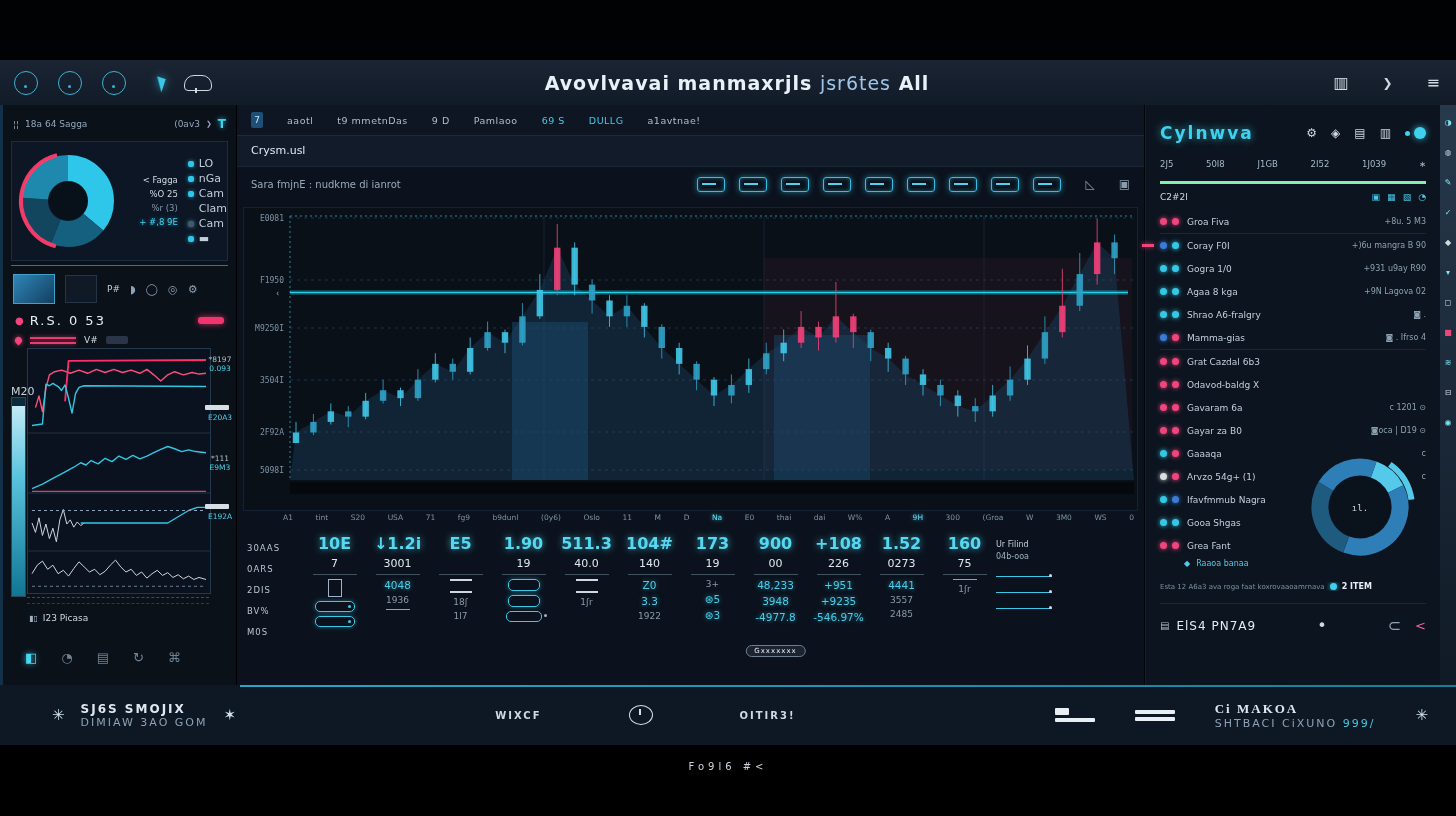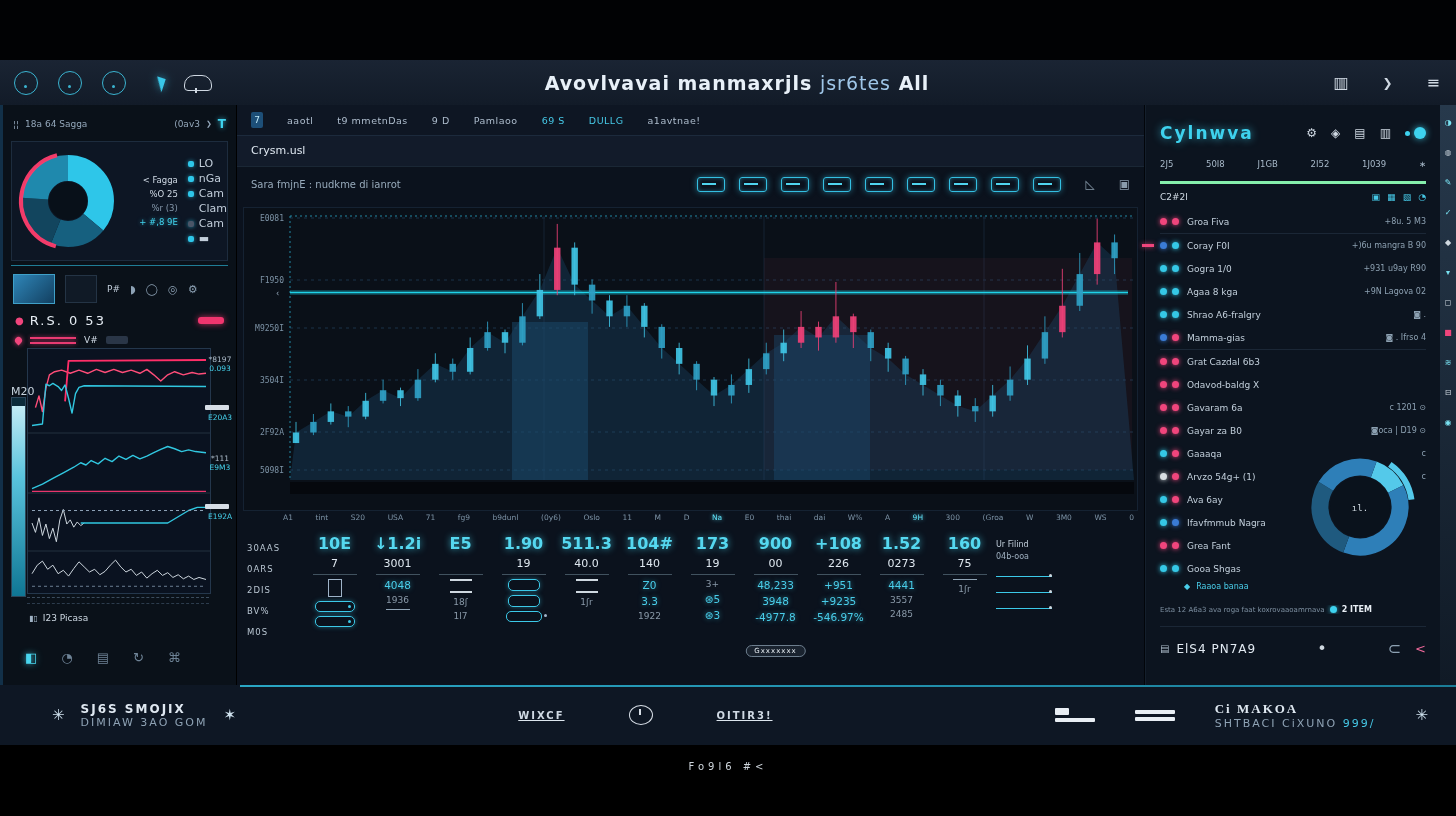--- a/index.html
+++ b/index.html
@@ -133,21 +133,21 @@
   .edgestrip span{font-size:8px;line-height:8px;}
   
   .appfooter{position:absolute;left:0;top:685px;width:1456px;height:60px;background:#0e1724;}
   .appfooter::before{content:'';position:absolute;left:240px;right:0;top:0;height:2px;background:linear-gradient(90deg,#2aa6c4,#1b7d98);}
   .ft-in{display:flex;align-items:center;height:100%;}
   .ft-left{display:flex;align-items:center;gap:16px;padding-left:52px;}
   .spark{color:#cfe2ee;font-size:15px;}
   .ft-name{}
   .ft-name .l1{font-size:12px;color:#dfe8f1;letter-spacing:2px;font-weight:bold;}
   .ft-name .l2{font-size:11px;color:#8ea2b4;letter-spacing:2px;}
-  .ft-center{flex:1;display:flex;align-items:center;justify-content:center;gap:64px;text-decoration:underline;}
+  .ft-center{flex:1;display:flex;align-items:center;justify-content:center;gap:87px;}
   .ft-center .t{font-size:10px;color:#cfd9e3;letter-spacing:2px;font-weight:bold;}
   .clock-ic{width:22px;height:18px;border:1.5px solid #d7dee6;border-radius:50%;position:relative;}
   .clock-ic::after{content:'';position:absolute;left:9px;top:3px;width:2px;height:6px;background:#d7dee6;}
   .ft-right{display:flex;align-items:center;gap:40px;padding-right:28px;}
   .bars-ic{width:40px;}
   .bars-ic span{display:block;height:4px;background:#e8eef4;margin:3px 0;border-radius:1px;}
   .bars-ic.short span:first-child{width:40px}.bars-ic.short span:last-child{width:40px}
   .bars-ic.k1 span:first-child{width:14px;height:7px;}
   .bottom-black{position:absolute;left:0;top:745px;width:1456px;height:71px;background:#000;}
   .bb-text{position:absolute;left:0;right:0;top:16px;text-align:center;font-size:10px;letter-spacing:4px;color:#cfd6dd;}
@@ -732,37 +732,32 @@
             <span class="rv">c</span>
           </div>
           <div class="rp-row">
             <span class="dt" style="background: rgb(216, 221, 226); box-shadow: rgb(216, 221, 226) 0px 0px 5px;"></span>
             <span class="dt" style="background: rgb(240, 69, 124); box-shadow: rgb(240, 69, 124) 0px 0px 5px;"></span>
             <span class="lb">Arvzo 54g+ (1)</span>
             <span class="rv">c</span>
           </div>
           <div class="rp-row">
             <span class="dt" style="background: rgb(53, 200, 230); box-shadow: rgb(53, 200, 230) 0px 0px 5px;"></span>
-            <span class="dt" style="background: rgb(240, 69, 124); box-shadow: rgb(240, 69, 124) 0px 0px 5px;"></span>
-            <span class="lb">Ava 6ay</span>
-          </div>
-          <div class="rp-row">
-            <span class="dt" style="background: rgb(53, 200, 230); box-shadow: rgb(53, 200, 230) 0px 0px 5px;"></span>
             <span class="dt" style="background: rgb(58, 123, 213); box-shadow: rgb(58, 123, 213) 0px 0px 5px;"></span>
             <span class="lb">Ifavfmmub Nagra</span>
           </div>
           <div class="rp-row">
+            <span class="dt" style="background: rgb(53, 200, 230); box-shadow: rgb(53, 200, 230) 0px 0px 5px;"></span>
+            <span class="dt" style="background: rgb(53, 200, 230); box-shadow: rgb(53, 200, 230) 0px 0px 5px;"></span>
+            <span class="lb">Gooa Shgas</span>
+          </div>
+          <div class="rp-row">
             <span class="dt" style="background: rgb(240, 69, 124); box-shadow: rgb(240, 69, 124) 0px 0px 5px;"></span>
             <span class="dt" style="background: rgb(240, 69, 124); box-shadow: rgb(240, 69, 124) 0px 0px 5px;"></span>
             <span class="lb">Grea Fant</span>
-          </div>
-          <div class="rp-row">
-            <span class="dt" style="background: rgb(53, 200, 230); box-shadow: rgb(53, 200, 230) 0px 0px 5px;"></span>
-            <span class="dt" style="background: rgb(53, 200, 230); box-shadow: rgb(53, 200, 230) 0px 0px 5px;"></span>
-            <span class="lb">Gooa Shgas</span>
           </div>
         </div>
       <div class="rp-sub">
         <span>◆</span>
         <span>Raaoa banaa</span>
       </div>
       <div class="rp-gauge">
         <svg id="rp-gauge" width="124" height="124" viewBox="0 0 124 124">
             <circle cx="62" cy="62" r="40" fill="none" stroke="#54c9ea" stroke-width="17" stroke-dasharray="30.159289474462014 221.16812281272144" stroke-dashoffset="0" transform="rotate(-70 62 62)"></circle>
             <circle cx="62" cy="62" r="40" fill="none" stroke="#2e7fb8" stroke-width="17" stroke-dasharray="95.50441666912971 155.82299561805374" stroke-dashoffset="-30.159289474462014" transform="rotate(-70 62 62)"></circle>

